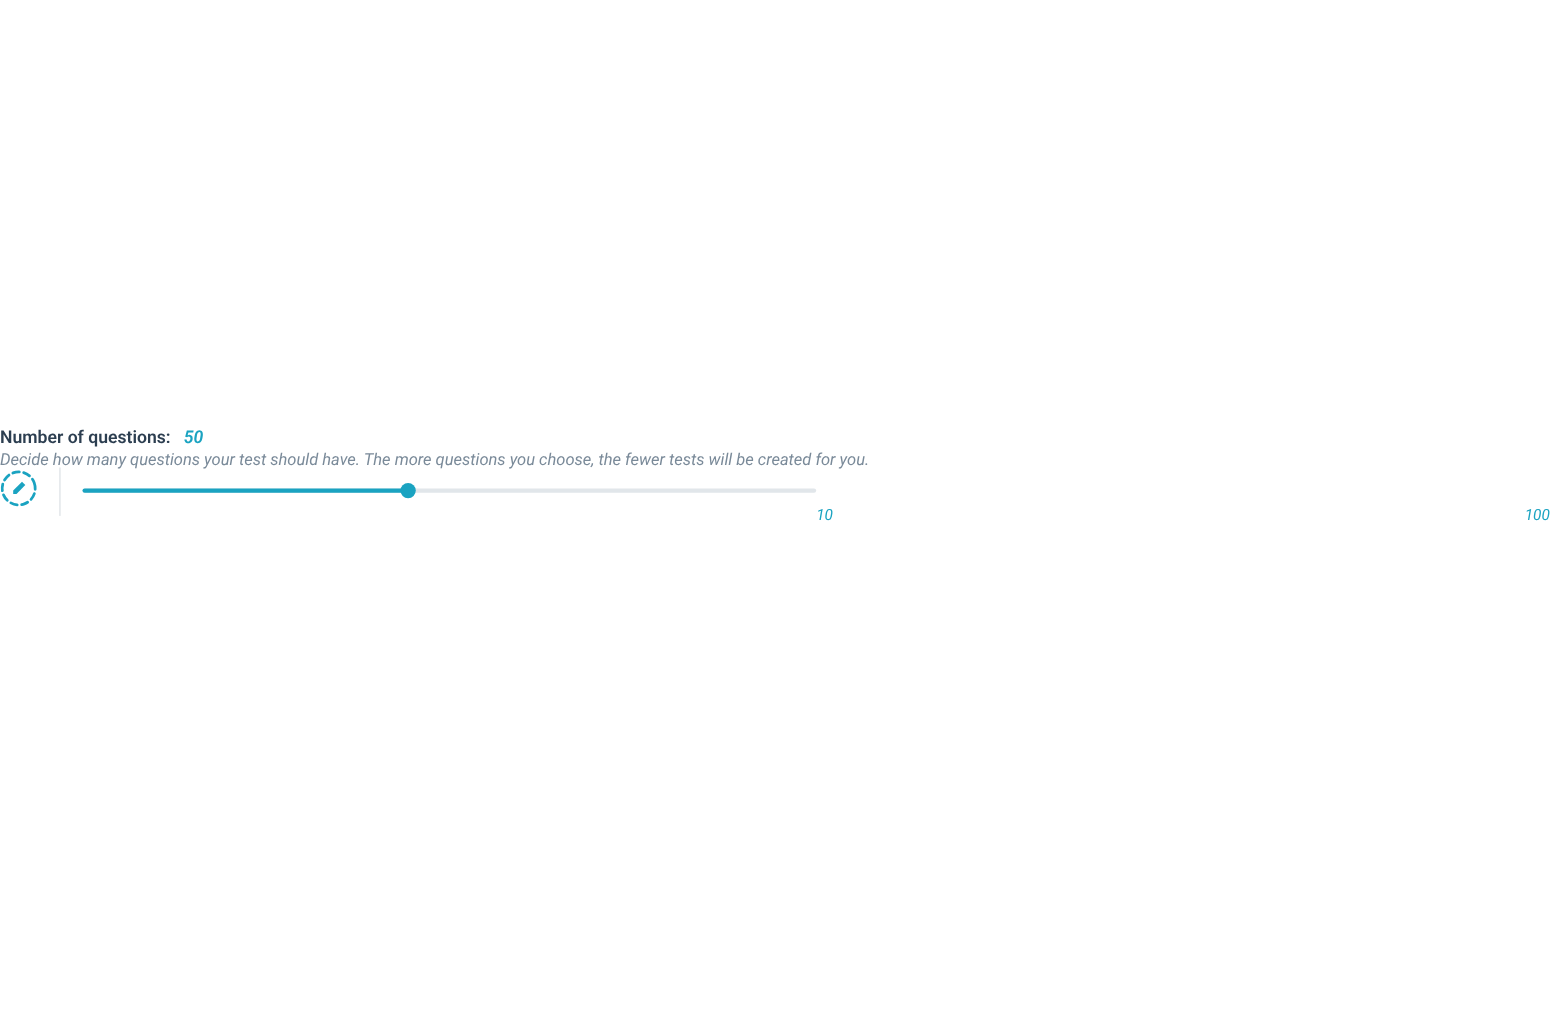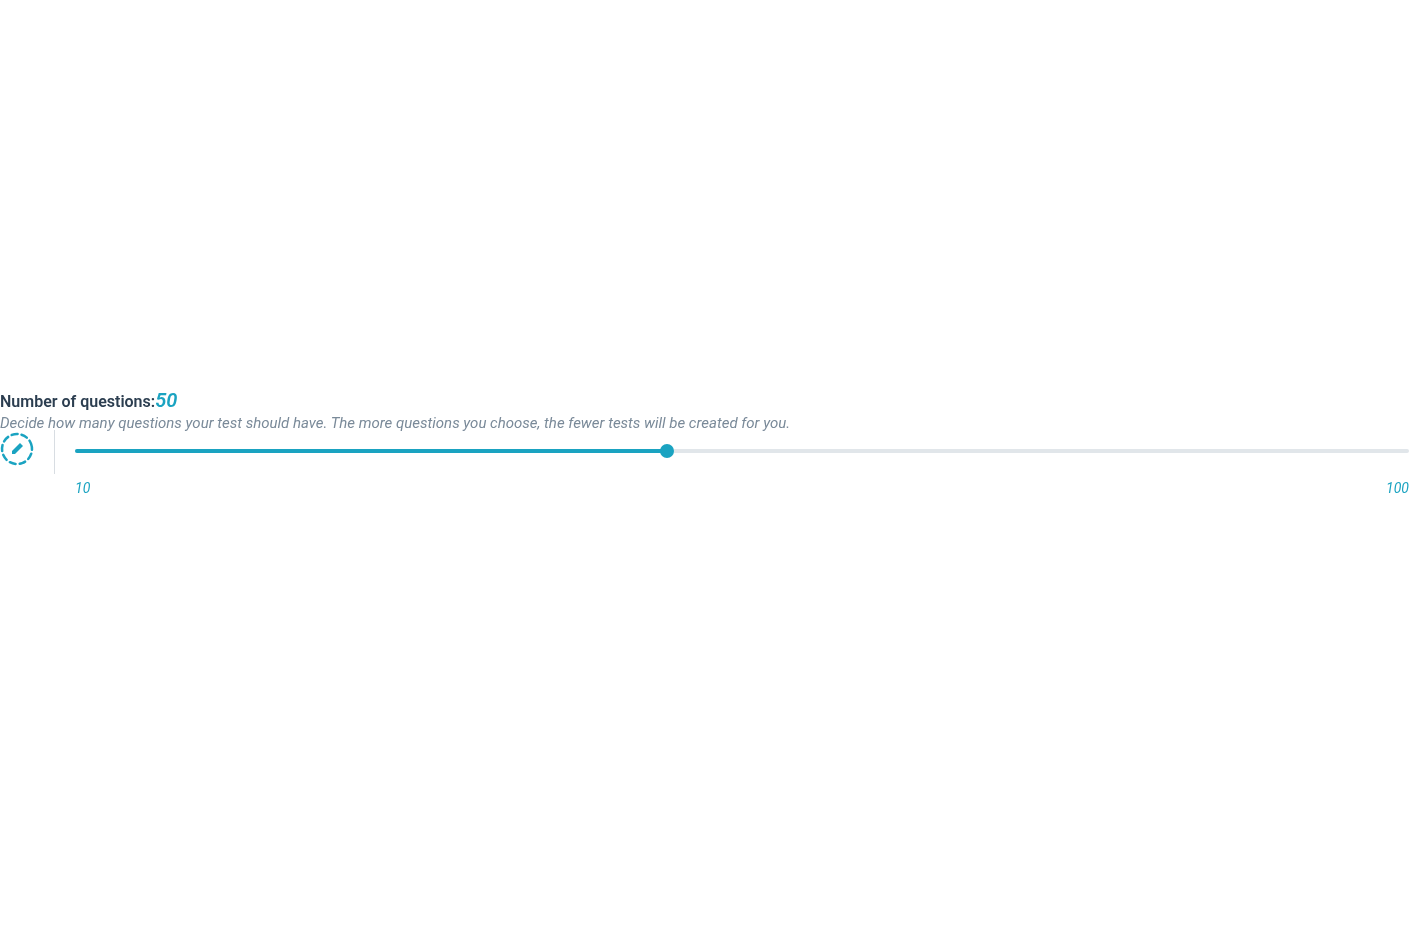--- a/index.html
+++ b/index.html
@@ -19,32 +19,32 @@
     .content {
       position: absolute;
       top: 388px;
       left: 0;
       width: 100%;
     }
     
     .header-row {
       display: flex;
       align-items: baseline;
-      gap: 0;
+      gap: 12px;
       margin-bottom: 2px;
     }
     
     .title-label {
       font-size: 16px;
       font-weight: 600;
       color: #2c3e50;
     }
     
     .value-label {
-      font-size: 20px;
+      font-size: 16px;
       font-weight: 600;
       font-style: italic;
       color: #1aa3c1;
     }
     
     .description {
       font-size: 15px;
       font-style: italic;
       color: #7a8a99;
     }
@@ -75,21 +75,21 @@
       width: 1px;
       height: 44px;
       background: #d8dde2;
       flex-shrink: 0;
       margin-top: -2px;
     }
     
     .slider-column {
       flex: 1;
       display: flex;
-      flex-direction: column;
+      flex-direction: row;
       position: relative;
       padding-top: 12px;
     }
     
     .slider-track-container {
       position: relative;
       width: 100%;
       height: 14px;
       display: flex;
       align-items: center;

